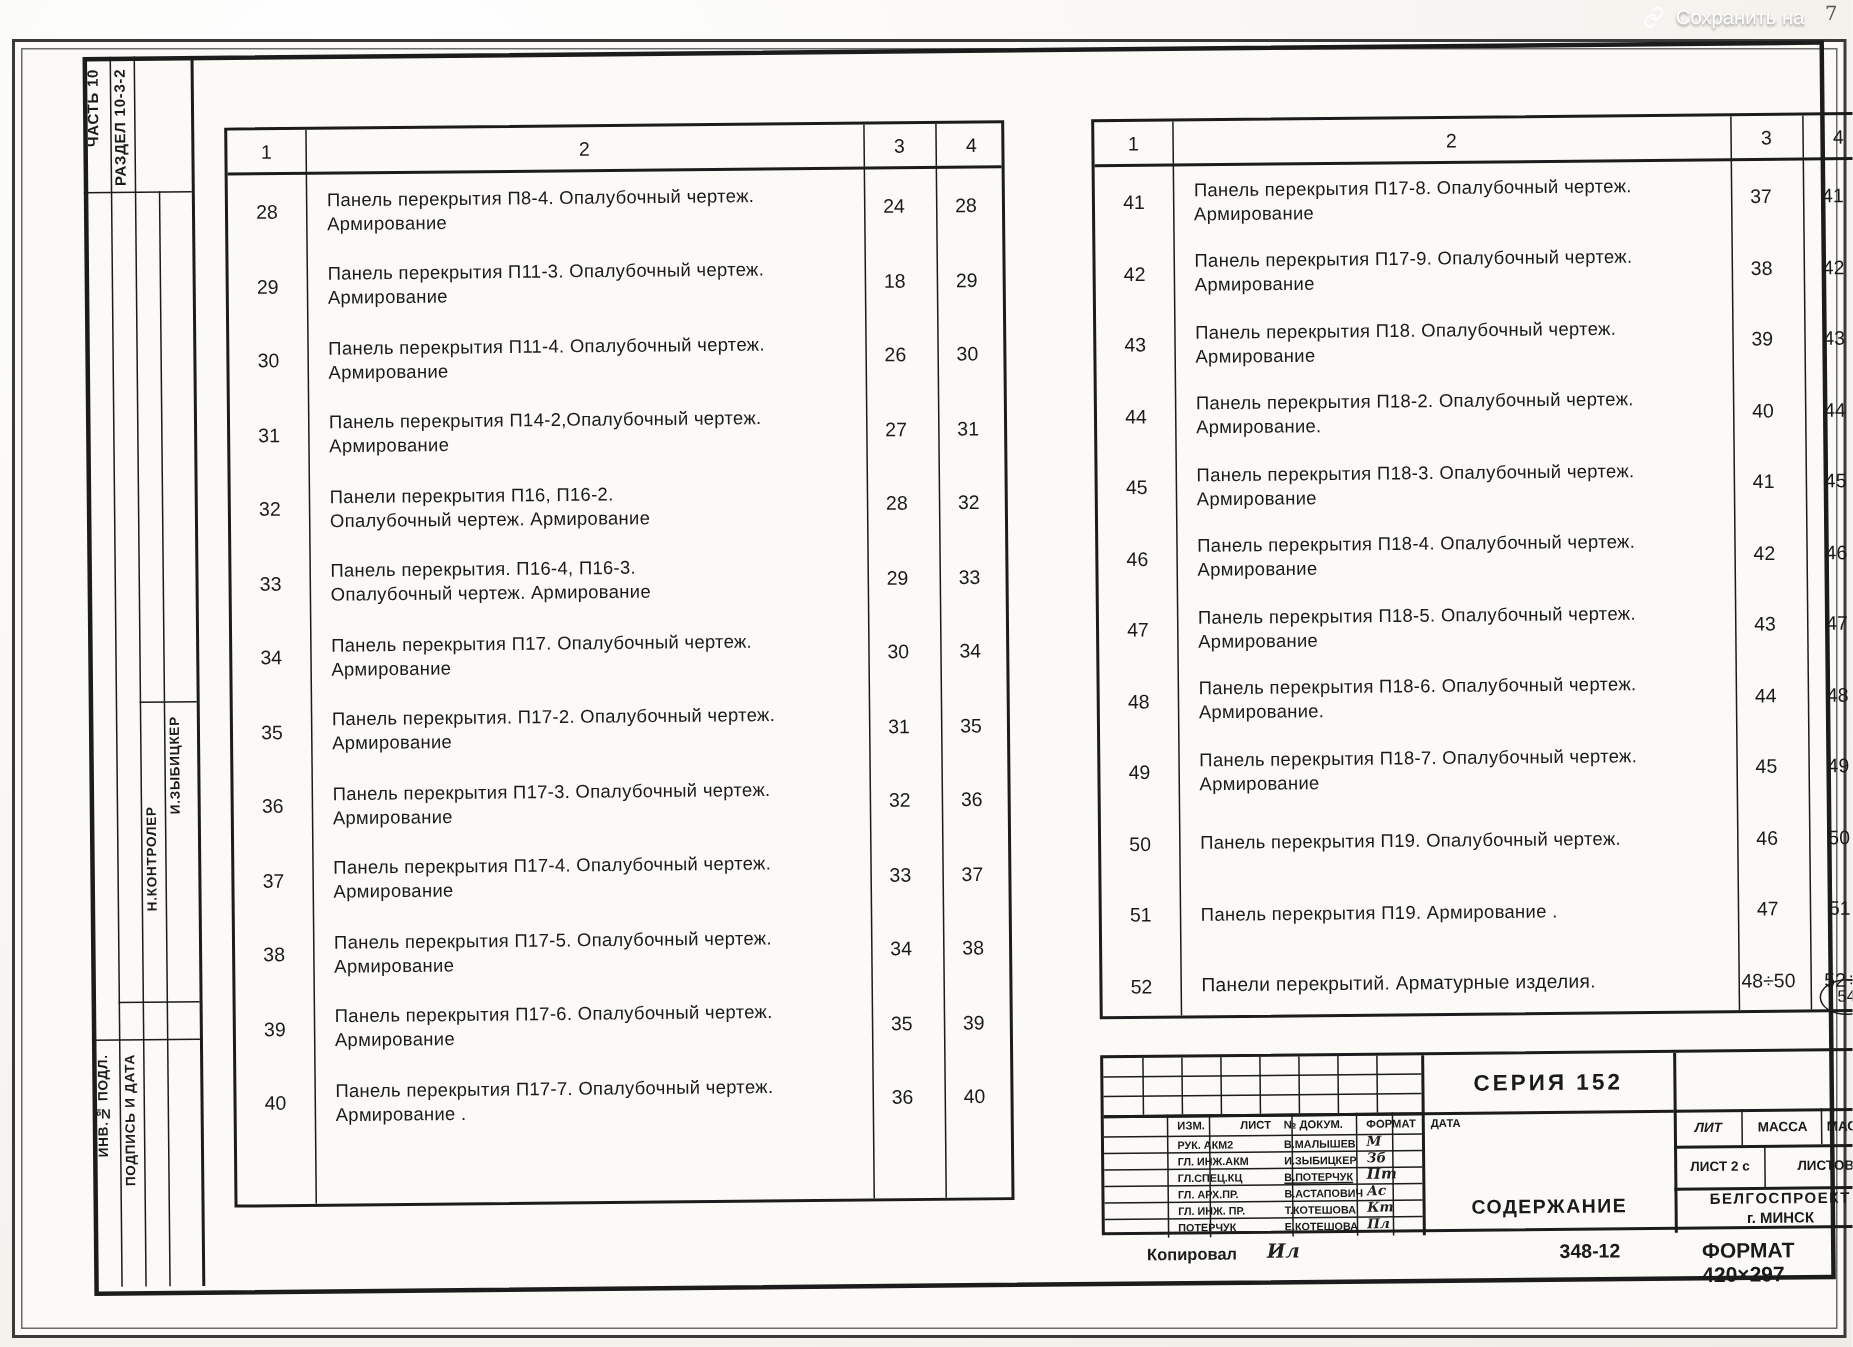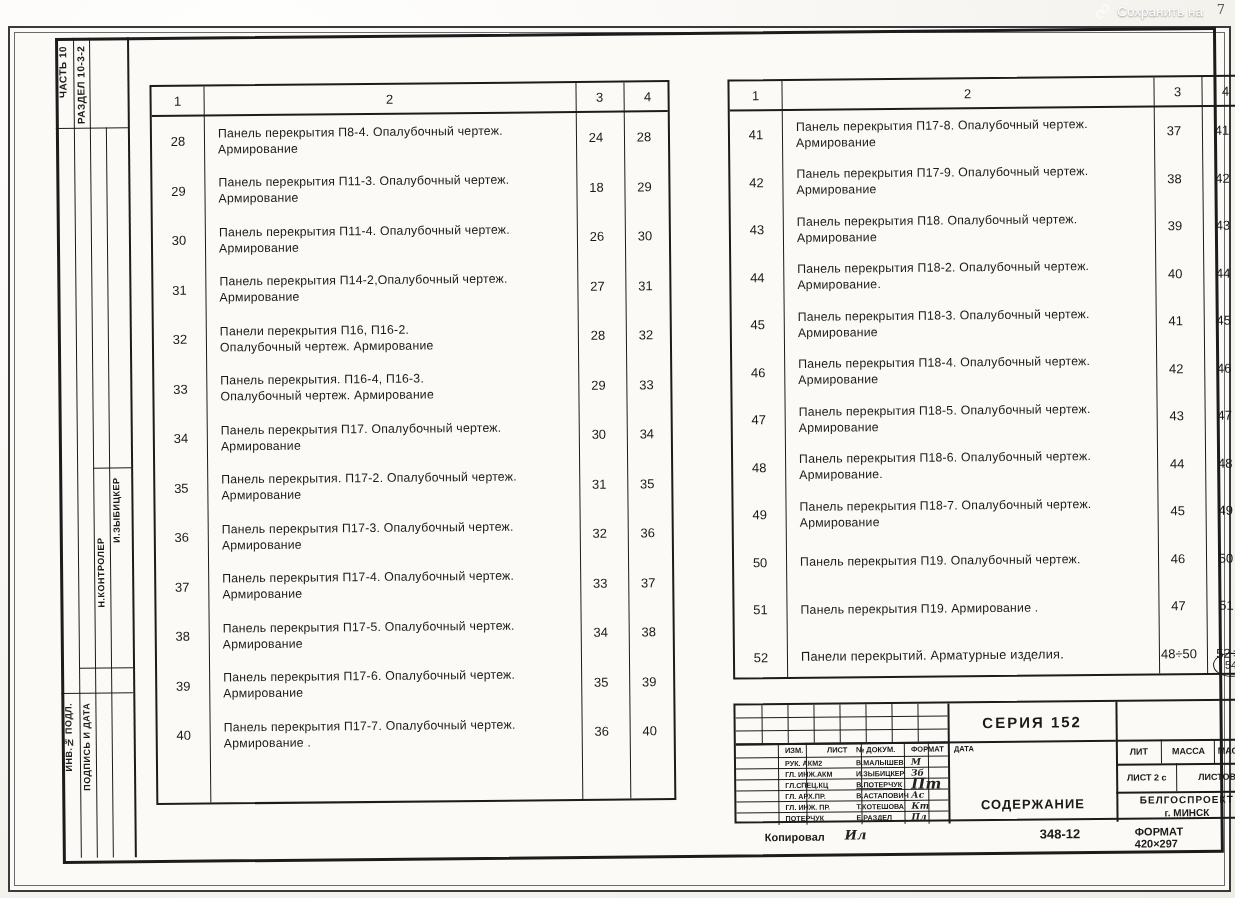--- a/index.html
+++ b/index.html
@@ -461,48 +461,48 @@
         <div class="tb-cell" style="left:1px;top:53px;width:68px;height:11px;font-size:7.2px;">РУК. АКМ2</div>
         <div class="tb-cell" style="left:72px;top:53px;width:53px;height:11px;font-size:7.2px;">В.МАЛЫШЕВ</div>
         <div class="tb-cell handwrite" style="left:127px;top:52px;width:40px;height:11px;font-size:9px;">М</div>
 
         <div class="tb-cell" style="left:1px;top:64px;width:68px;height:11px;font-size:7.2px;">ГЛ. ИНЖ.АКМ</div>
         <div class="tb-cell" style="left:72px;top:64px;width:53px;height:11px;font-size:7.2px;">И.ЗЫБИЦКЕР</div>
         <div class="tb-cell handwrite" style="left:127px;top:63px;width:40px;height:11px;font-size:9px;">Зб</div>
 
         <div class="tb-cell" style="left:1px;top:75px;width:68px;height:11px;font-size:7.2px;">ГЛ.СПЕЦ.КЦ</div>
         <div class="tb-cell" style="left:72px;top:75px;width:53px;height:11px;font-size:7.2px;text-decoration:underline;">В.ПОТЕРЧУК</div>
-        <div class="tb-cell handwrite" style="left:127px;top:74px;width:40px;height:11px;font-size:15px;">Пт</div>
+        <div class="tb-cell handwrite" style="left:127px;top:74px;width:40px;height:11px;font-size:10px;">Пт</div>
 
         <div class="tb-cell" style="left:1px;top:86px;width:68px;height:11px;font-size:7.2px;">ГЛ. АРХ.ПР.</div>
         <div class="tb-cell" style="left:72px;top:86px;width:53px;height:11px;font-size:7.2px;">В.АСТАПОВИЧ</div>
         <div class="tb-cell handwrite" style="left:127px;top:85px;width:40px;height:11px;font-size:9px;">Ас</div>
 
         <div class="tb-cell" style="left:1px;top:97px;width:68px;height:11px;font-size:7.2px;">ГЛ. ИНЖ. ПР.</div>
         <div class="tb-cell" style="left:72px;top:97px;width:53px;height:11px;font-size:7.2px;">Т.КОТЕШОВА</div>
         <div class="tb-cell handwrite" style="left:127px;top:96px;width:40px;height:11px;font-size:9px;">Кт</div>
 
         <div class="tb-cell" style="left:1px;top:108px;width:68px;height:11px;font-size:7.2px;">ПОТЕРЧУК</div>
-        <div class="tb-cell" style="left:72px;top:108px;width:53px;height:11px;font-size:7.2px;">Е.РАЗДЕЛ</div>
+        <div class="tb-cell" style="left:72px;top:108px;width:53px;height:11px;font-size:7.2px;">Е.КОТЕШОВА</div>
         <div class="tb-cell handwrite" style="left:127px;top:107px;width:40px;height:11px;font-size:9px;">Пл</div>
 
         <div class="tb-big" style="left:213px;top:2px;width:167px;height:34px;">СЕРИЯ  152</div>
         <div class="tb-mid" style="left:213px;top:86px;width:167px;height:30px;">СОДЕРЖАНИЕ</div>
 
-        <div class="tb-sm2" style="left:381px;top:40px;width:44px;height:20px;">ЛИТ</div>
+        <div class="tb-sm2" style="left:381px;top:40px;width:44px;height:20px;font-style:italic;">ЛИТ</div>
         <div class="tb-sm2" style="left:427px;top:40px;width:51px;height:20px;">МАССА</div>
         <div class="tb-sm2" style="left:480px;top:40px;width:40px;height:20px;">МАСШТ.</div>
 
         <div class="tb-sm2" style="left:381px;top:64px;width:59px;height:24px;">ЛИСТ 2 с</div>
         <div class="tb-sm2" style="left:442px;top:64px;width:78px;height:24px;">ЛИСТОВ</div>
 
         <div class="tb-sm" style="left:381px;top:90px;width:139px;height:16px;letter-spacing:1px;">БЕЛГОСПРОЕКТ</div>
         <div class="tb-sm" style="left:381px;top:104px;width:139px;height:14px;">г. МИНСК</div>
       </div>
 
       <div class="copy-line" style="left:630px;top:800px;">Копировал</div>
       <div class="copy-line handwrite" style="left:710px;top:797px;font-size:13px;">Ил</div>
       <div class="copy-line" style="left:905px;top:798px;font-size:13px;">348-12</div>
-      <div class="copy-line" style="left:1000px;top:798px;font-size:11px;">ФОРМАТ 420×297</div>
+      <div class="copy-line" style="left:1000px;top:798px;font-size:14px;">ФОРМАТ 420×297</div>
 
     </div>
   </div>
 </div>
 
 </body></html>

